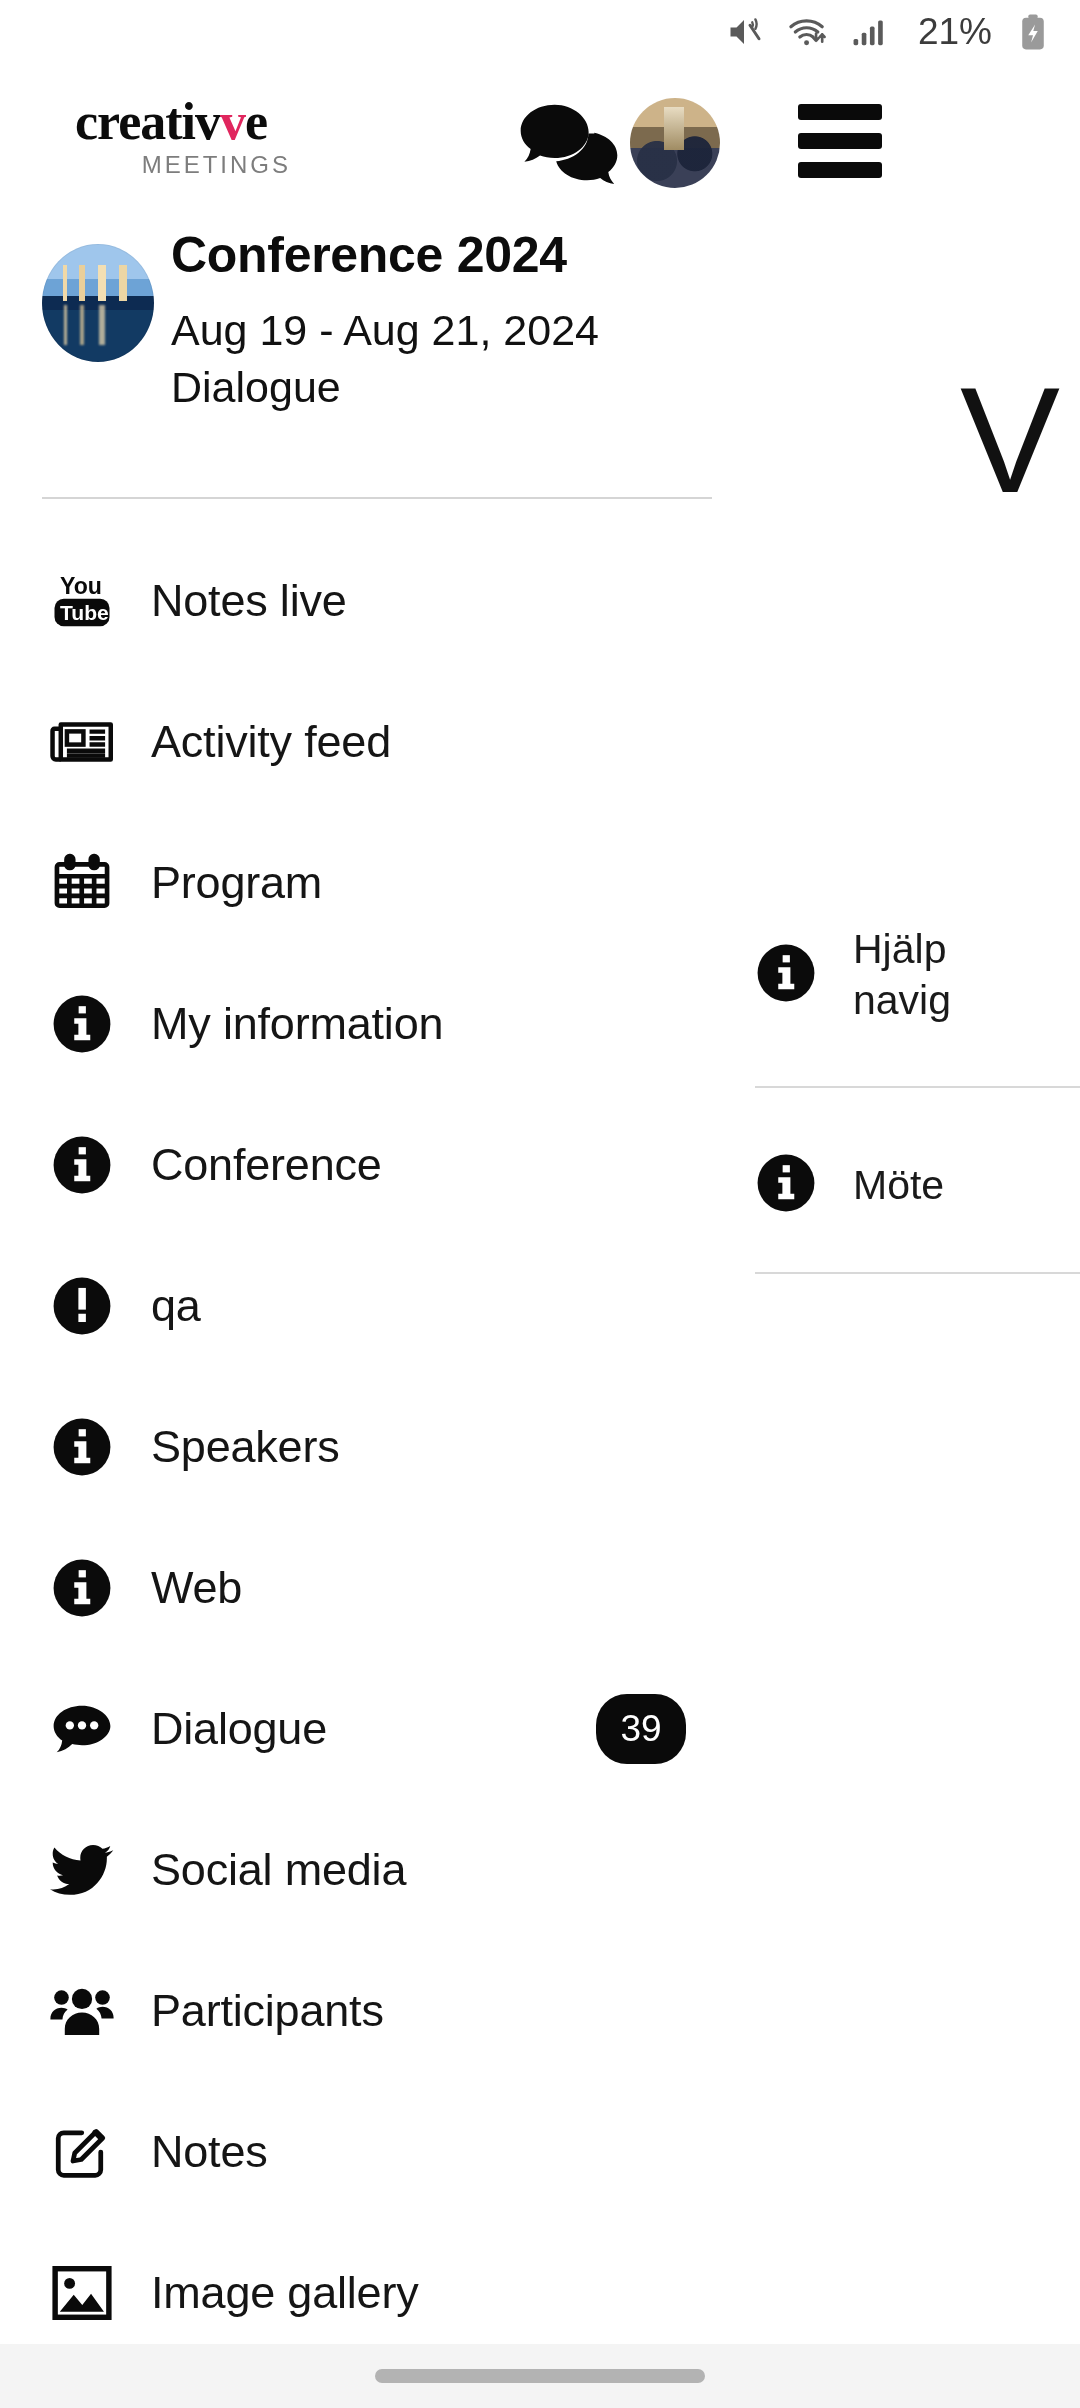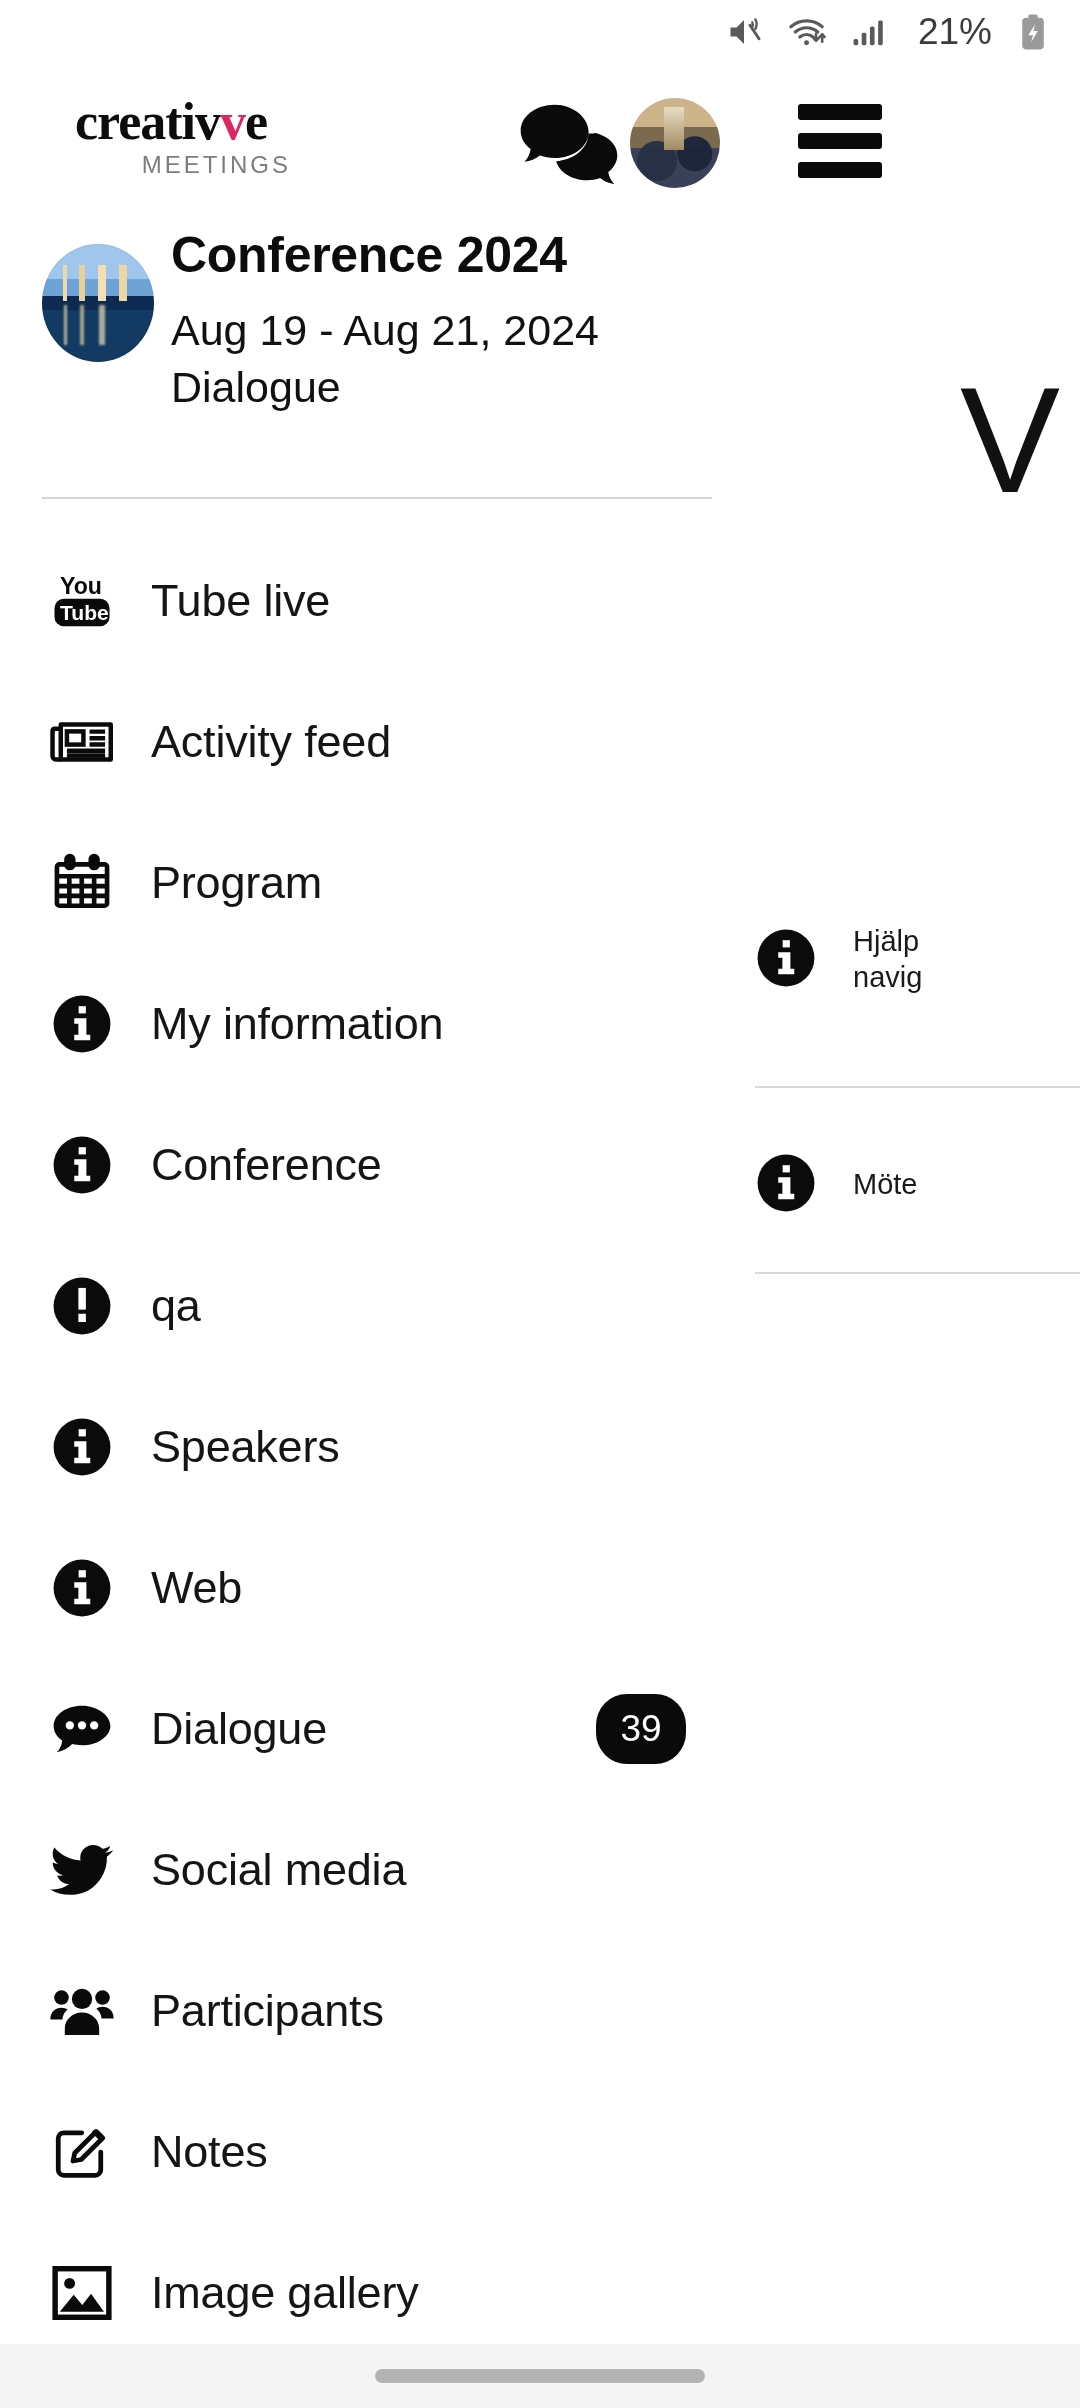--- a/index.html
+++ b/index.html
@@ -29,21 +29,21 @@
     font-size:150px; font-weight:300; color:#111;
     font-family:"Liberation Sans", sans-serif;
     letter-spacing:-2px;
   }
   .bg-row {
     position:absolute; left:755px; width:420px;
     display:flex; align-items:center; gap:36px;
   }
   .bg-row .bg-ico { flex:0 0 auto; }
   .bg-row .bg-lbl {
-    font-size:29px; color:#1a1a1a; line-height:1.24;
+    font-size:41px; color:#1a1a1a; line-height:1.24;
     white-space:pre-line; font-weight:400;
   }
   .bg-sep {
     position:absolute; left:755px; width:420px; height:2px; background:#d8d8d8;
   }
 
   
   .drawer {
     position:absolute; top:0; left:0; width:720px; height:2344px;
     background:#ffffff; z-index:5;
@@ -275,21 +275,21 @@
     <div class="menu">
 
       <div class="menu-item">
         <span class="menu-ico">
           <svg width="66" height="62" viewBox="0 0 30 28">
             <text x="5" y="11" font-family="Liberation Sans, sans-serif" font-size="10.5" font-weight="bold" fill="#0a0a0a">You</text>
             <rect x="2.5" y="13" width="25" height="12.5" rx="4.2" fill="#0a0a0a"></rect>
             <text x="5" y="22.6" font-family="Liberation Sans, sans-serif" font-size="9.6" font-weight="bold" fill="#ffffff">Tube</text>
           </svg>
         </span>
-        <span class="menu-label">Tube live</span>
+        <span class="menu-label">Notes live</span>
       </div>
 
       <div class="menu-item">
         <span class="menu-ico">
           <svg width="66" height="60" viewBox="0 0 28 24" fill="none" stroke="#0a0a0a" stroke-width="1.9">
             <path d="M5 4.6h21.2v14.8H5z" stroke-linejoin="round"></path>
             <path d="M5 6.4H2.3c-.5 0-.8.4-.8.9v10.6c0 .8.6 1.5 1.4 1.5H5" stroke-linejoin="round"></path>
             <rect x="7.6" y="7.5" width="7" height="5.6"></rect>
             <path d="M17.2 7.6h6.6M17.2 10.4h6.6M17.2 13.1h6.6M7.6 15.7h16.2M7.6 17.7h16.2"></path>
           </svg>

